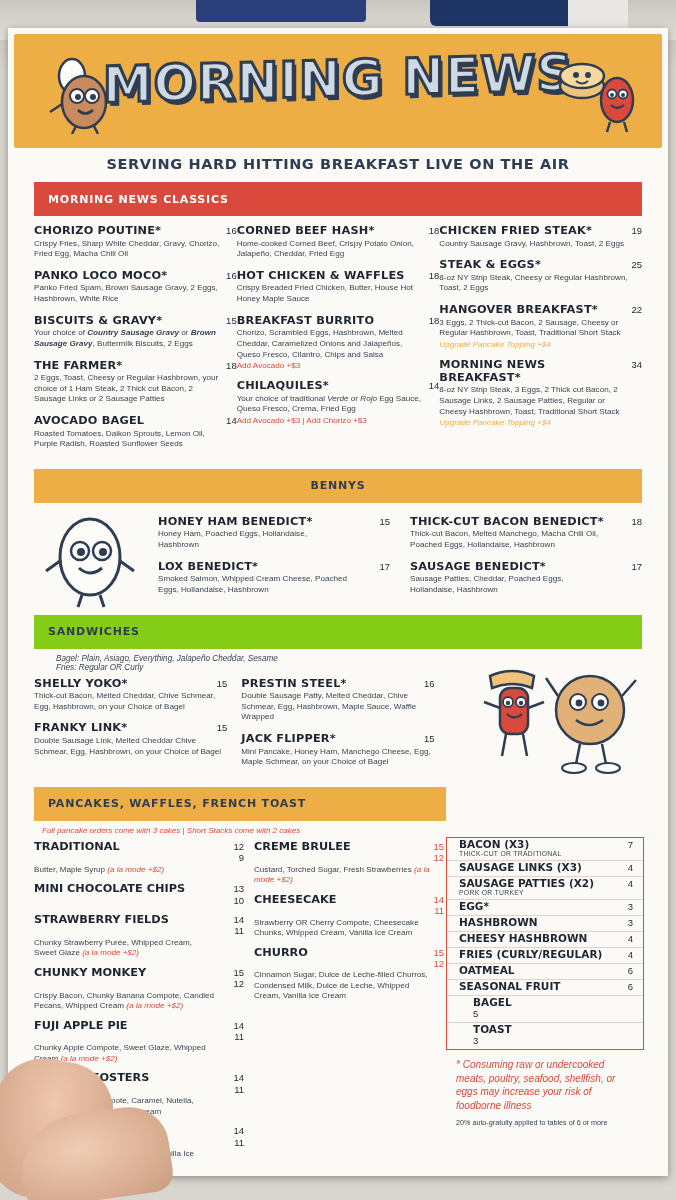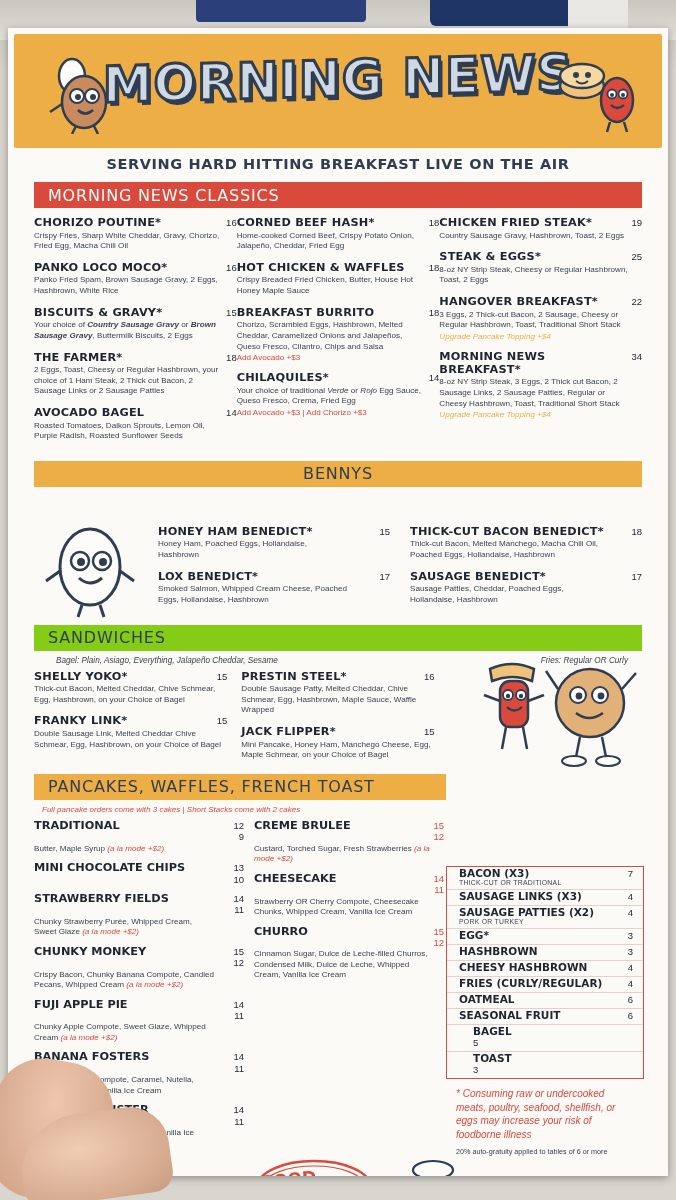--- a/index.html
+++ b/index.html
@@ -87,26 +87,26 @@
     font-weight:bold;
     font-size:14.5px;
     letter-spacing:0.6px;
     color:#2f3d52;
     margin-top:8px;
   }
 
   
   .section-bar {
     margin: 10px 26px 0 26px;
-    height: 26px;
+    height: 34px;
     display:flex; align-items:center;
     padding-left:14px;
     font-family:"DejaVu Sans", sans-serif;
-    font-weight:normal;
-    font-size:16px;
+    font-weight:bold;
+    font-size:11px;
     letter-spacing:0.8px;
     color:#fff;
   }
   .bar-red { background:#d9493c; }
   .bar-orange { background:#edae45; color:#2f3d52; justify-content:center; padding-left:0;}
   .bar-blue { background:#84cc16; color:#2f3d52; }
   .bar-orange2 { background:#edae45; color:#2f3d52; }
 
   .cols {
     display:flex;
@@ -137,31 +137,31 @@
     color:#3a4350;
     margin-top:1.5px;
     max-width:190px;
   }
   .desc b { font-weight:bold; font-style:italic; }
   .desc i { font-style:italic; }
   .addon { color:#d9493c; font-size:8.1px; margin-top:1px; }
   .upgrade { color:#edae45; font-size:8.1px; margin-top:1px; font-style:italic; }
 
   
-  .bennys-wrap { position:relative; padding-top:6px;margin-top:26px; }
+  .bennys-wrap { position:relative; padding-top:6px; }
   .benny-egg {
     position:absolute; left:34px; top:10px; width:96px; height:96px;
   }
   .bennys-cols { display:flex; padding: 6px 26px 0 150px; gap:20px; }
 
   
   .sand-note {
     display:flex; justify-content:space-between;
     padding: 5px 40px 0 48px;
-    font-size:8.2px; font-style:italic; color:#3a4350;
+    font-size:8.2px; font-style:italic; color:#3a4350;flex-direction:column;
   }
   .sand-cols { display:flex; padding: 5px 26px 0 26px; gap:14px; position:relative; }
   .sand-mascots { position:absolute; right:10px; top:-14px; width:190px; height:116px; }
   .pc-note { color:#d9493c; font-size:8px; font-style:italic; margin:5px 0 5px 8px; }
   .pc-item { margin-bottom:7px; }
   .pc-head { display:flex; align-items:baseline;gap:16px; }
   .pc-name {
     font-family:"DejaVu Sans", sans-serif; font-weight:bold; font-size:11.3px;
     color:#1d2530; text-transform:uppercase; flex:1;
   }
@@ -488,21 +488,21 @@
         <div class="item-head">
           <span class="item-name">JACK FLIPPER*</span>
           <span class="price">15</span>
         </div>
         <div class="desc">Mini Pancake, Honey Ham, Manchego Cheese, Egg, Maple Schmear, on your Choice of Bagel</div>
       </div>
     </div>
     <div class="col"></div>
   </div>
 
-  <div style="display:flex; align-items:flex-end; margin-top:4px;">
+  <div style="display:flex; align-items:center; margin-top:10px;">
     <div style="width:438px;">
       <div class="section-bar bar-orange2" style="margin:0 0 0 26px;">PANCAKES, WAFFLES, FRENCH TOAST</div>
       <div class="pc-note" style="margin-left:34px;">Full pancake orders come with 3 cakes  |  Short Stacks come with 2 cakes</div>
 
       <div style="display:flex; padding-left:26px; gap:10px;">
         <div style="width:210px;">
           <div class="pc-item">
             <div class="pc-head">
               <span class="pc-name">TRADITIONAL</span>
               <span class="pc-price"><span class="p2">12</span><br><span class="p2">9</span></span>

